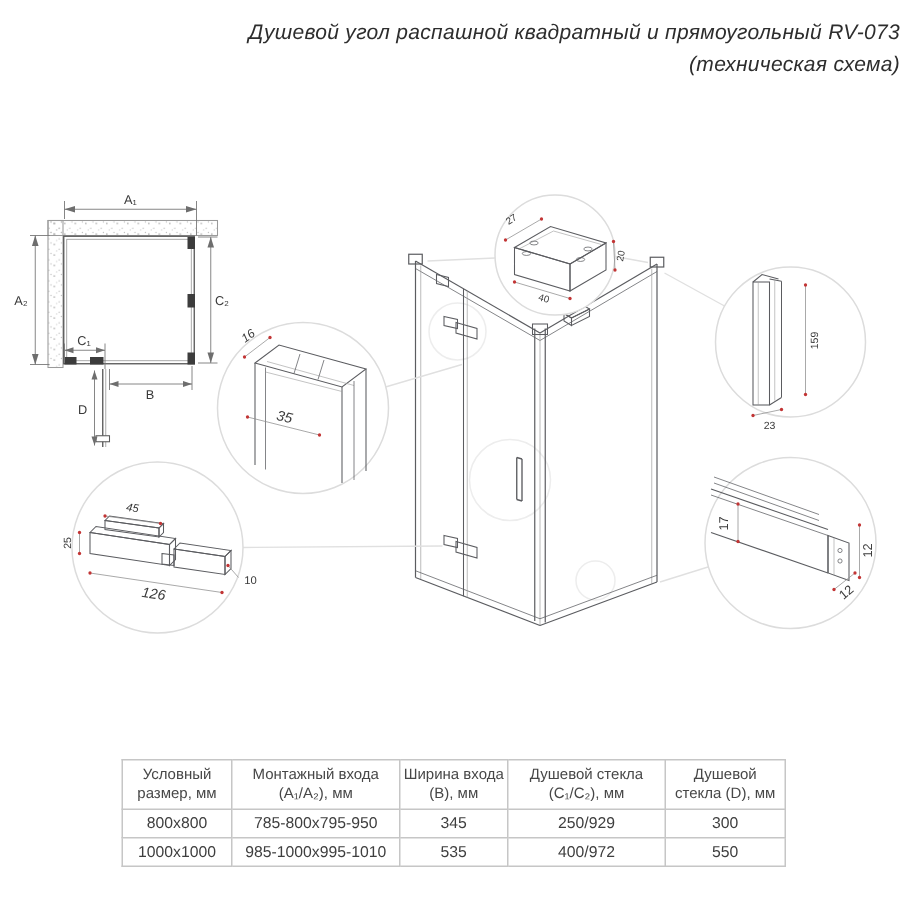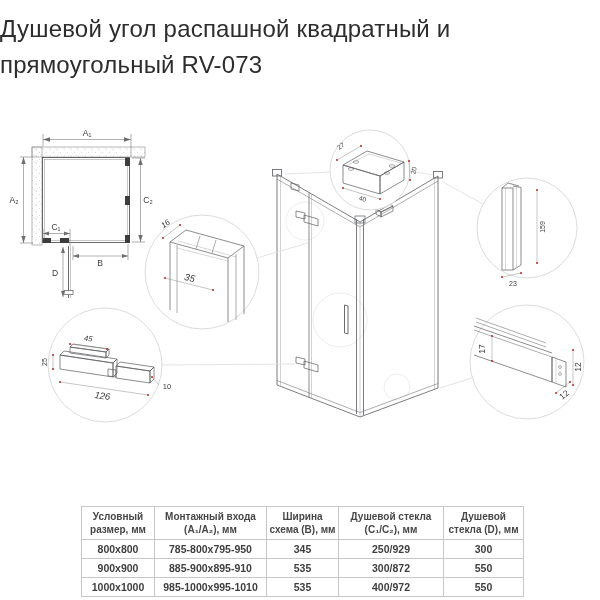--- a/index.html
+++ b/index.html
@@ -1,36 +1,37 @@
 <!DOCTYPE html>
 <html><head>
 <meta charset="utf-8">
 <style>
   html,body{margin:0;padding:0;}
   body{
     width:600px;height:600px;position:relative;background:#ffffff;
     font-family:"Liberation Sans", sans-serif;overflow:hidden;
   }
-  .title-wrap{position:absolute;top:11px;left:0;width:600px;text-align:left;
-    color:#2d2d2d;font-size:24px;line-height:1.5;letter-spacing:.2px;}
+  .title-wrap{position:absolute;top:11px;left:0;width:600px;text-align:right;
+    color:#2d2d2d;font-size:14px;line-height:1.5;letter-spacing:.2px;font-style:italic;}
   svg{position:absolute;left:0;top:0;}
   svg text{fill:#3a3a3a;font-family:"Liberation Sans",sans-serif;}
   .size-table{position:absolute;left:81px;top:506px;width:442px;
     border-collapse:collapse;table-layout:fixed;
     font-size:10.5px;color:#3e3e3e;}
   .size-table th,.size-table td{border:1px solid #c6c6c6;text-align:center;
-    vertical-align:middle;padding:1px 2px;font-weight:bold;}
-  .size-table th{font-weight:bold;font-size:10px;color:#474747;height:30px;line-height:1.3;margin-top:35px;}
+    vertical-align:middle;padding:1px 2px;}
+  .size-table th{font-weight:normal;font-size:10px;color:#474747;height:30px;line-height:1.3;margin-top:35px;}
   .size-table td{height:16px;}
 </style>
 </head>
 <body>
 
 <div class="title-wrap">
   <div>Душевой угол распашной квадратный и прямоугольный RV-073</div>
+  <div>(техническая схема)</div>
 </div>
 
 <svg width="600" height="600" viewBox="0 0 600 600">
   <defs>
     <pattern id="stip" width="7" height="7" patternUnits="userSpaceOnUse">
       <circle cx="1.2" cy="2" r="0.55" fill="#b5b5b5"></circle>
       <circle cx="4.5" cy="5.2" r="0.5" fill="#c2c2c2"></circle>
       <circle cx="6" cy="1" r="0.45" fill="#bdbdbd"></circle>
       <circle cx="2.8" cy="6.3" r="0.4" fill="#c8c8c8"></circle>
     </pattern>
@@ -337,41 +338,34 @@
     <col style="width:73px">
       <col style="width:112px">
       <col style="width:72px">
     <col style="width:105px">
       <col style="width:80px">
   </colgroup>
   <thead>
     <tr>
       <th>Условный размер, мм</th>
       <th>Монтажный входа (A₁/A₂), мм</th>
-      <th>Ширина схема (B), мм</th>
+      <th>Ширина входа (B), мм</th>
       <th>Душевой стекла (C₁/C₂), мм</th>
       <th>Душевой стекла (D), мм</th>
     </tr>
   </thead>
   <tbody>
     <tr>
       <td>800x800</td>
       <td>785-800x795-950</td>
       <td>345</td>
       <td>250/929</td>
       <td>300</td>
     </tr>
     <tr>
-      <td>900x900</td>
-      <td>885-900x895-910</td>
-      <td>535</td>
-      <td>300/872</td>
-      <td>550</td>
-    </tr>
-    <tr>
       <td>1000x1000</td>
       <td>985-1000x995-1010</td>
       <td>535</td>
       <td>400/972</td>
       <td>550</td>
     </tr>
   </tbody>
 </table>
 
 </body></html>

